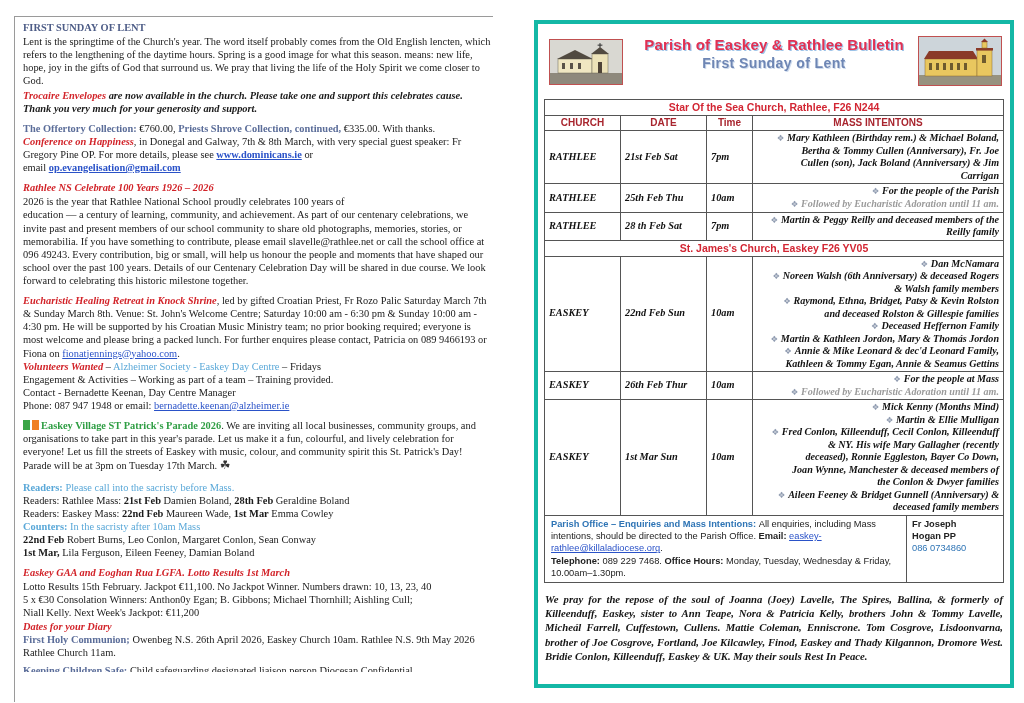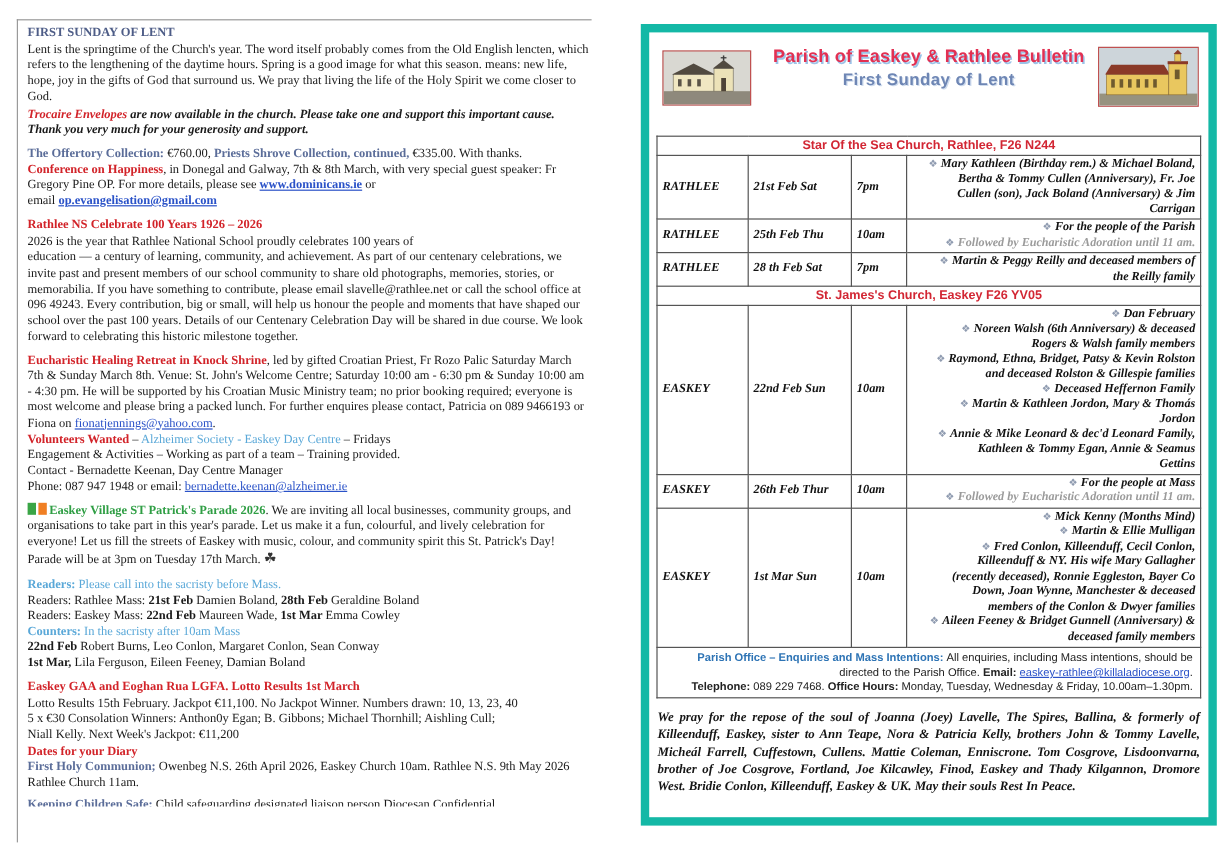--- a/index.html
+++ b/index.html
@@ -9,81 +9,81 @@
   
   .page{position:absolute;box-sizing:border-box;background:#fff;}
   .page-left{left:14px;top:16px;width:479px;height:686px;
              border-left:1px solid #9a9a9a;border-top:1px solid #9a9a9a;
              padding:4px 1px 0 8px;overflow:hidden;
              font-size:10.4px;line-height:1.26;}
   .para{margin:0 0 1px 0;}
   .gap{margin-top:7px;}
   .slate-h{color:#4e5d87;font-weight:bold;}
   .slb{color:#5b6d99;font-weight:bold;}
-  .rb{color:#d22329;font-weight:bold;}
+  .rb{color:#d22329;font-weight:bold;font-style:italic;}
   .ri{color:#d22329;font-weight:bold;font-style:italic;}
   .bi{font-weight:bold;font-style:italic;}
   .b{font-weight:bold;margin-top:20px;}
   .lb{color:#5aa8d8;font-family:Liberation Serif, serif;}
   .lbb{color:#5aa8d8;font-weight:bold;}
   .gb{color:#2f9e44;font-weight:bold;}
   .link{color:#2a52c8;text-decoration:underline;}
   .link.b{font-weight:bold;}
   .flag{display:inline-block;width:7px;height:10px;margin-right:2px;vertical-align:-1px;}
   .flag-green{background:#3aa546;}
   .flag-orange{background:#f07f23;}
   .sham{font-family:"DejaVu Sans",sans-serif;font-size:12px;color:#333;}
   .cut{height:8px;overflow:hidden;margin-top:5px;}
 
   
-  .page-right{left:534px;top:20px;width:480px;height:668px;border:7px solid #14b8a6;
+  .page-right{left:534px;top:20px;width:480px;height:668px;border:4px solid #14b8a6;
               padding:5px 6px 0 6px;overflow:hidden;font-size:10px;line-height:1.24;color:#111;}
   .rp-header{position:relative;height:60px;}
   .rp-title1{text-align:center;font-family:"Liberation Sans",sans-serif;font-weight:bold;
              font-size:15px;color:#e23052;text-shadow:1.3px 1.3px 0 #9cc3e8;margin-top:7px;letter-spacing:.2px;}
   .rp-title2{text-align:center;font-family:"Liberation Sans",sans-serif;font-weight:bold;
              font-size:14px;color:#6e86b4;text-shadow:1px 1px 0 #cfdcee;letter-spacing:.4px;}
   .church-img{position:absolute;border:1px solid #c05050;background:#d8d8d2;}
   .left-img{left:5px;top:3px;width:72px;height:44px;}
   .right-img{right:2px;top:0px;width:82px;height:48px;}
 
-  table.mass-table{border-collapse:collapse;width:100%;margin-top:14px;}
+  table.mass-table{border-collapse:collapse;width:100%;margin-top:3px;}
   table.mass-table td{border:1px solid #555;padding:1px 4px;vertical-align:middle;}
   td.sect{color:#d22633;font-weight:bold;text-align:center;
           font-family:"Liberation Sans",sans-serif;font-size:10.5px;padding:0 2px;}
   td.colh{color:#a8252e;font-weight:bold;text-align:center;
           font-family:"Liberation Sans",sans-serif;font-size:10px;padding:0 2px;}
   td.cv{font-weight:bold;font-style:italic;font-size:10.3px;padding-left:6px;}
   td.intent{vertical-align:top;padding:2px 4px 2px 5px;}
   .int-item{font-weight:bold;font-style:italic;font-size:10.1px;padding-left:27px;text-indent:-15px;text-align:right;}
   .int-item::before{content:"\2756  ";color:#8f9bb0;font-style:normal;font-weight:normal;
                     font-size:8.5px;font-family:"DejaVu Sans",sans-serif;}
   .int-item.faded{color:#9b9b9b;}
 
   .office{display:flex;border:1px solid #555;border-top:none;
-          font-family:"Liberation Sans",sans-serif;font-size:9.3px;line-height:1.32;color:#222;text-align:right;}
+          font-family:"Liberation Sans",sans-serif;font-size:9.3px;line-height:1.32;color:#222;}
   .office-left{flex:1;padding:2px 6px 3px 6px;}
   .office-right{width:86px;border-left:1px solid #555;padding:2px 5px;}
   .ob{color:#2e74b5;font-weight:bold;}
   .sb{font-weight:bold;}
   .blue{color:#2e74b5;}
   .office-right .sb,.office-right .blue{display:inline;}
 
   .repose{margin-top:9px;font-weight:bold;font-style:italic;font-size:10.7px;
           line-height:1.32;text-align:justify;padding:0 1px;color:#151515;}
 </style>
 </head>
 <body>
 
 <div>
 
   <div class="page page-left">
     <div class="para slate-h">FIRST SUNDAY OF LENT</div>
     <div class="para">Lent is the springtime of the Church's year. The word itself probably comes from the Old English lencten, which refers to the lengthening of the daytime hours. Spring is a good image for what this season. means: new life, hope, joy in the gifts of God that surround us. We pray that living the life of the Holy Spirit we come closer to God.</div>
-    <div class="para"><span class="ri">Trocaire Envelopes </span><span class="bi">are now available in the church. Please take one and support this important cause. Thank you very much for your generosity and support.</span></div>
+    <div class="para"><span class="ri">Trocaire Envelopes </span><span class="bi">are now available in the church. Please take one and support this celebrates cause. Thank you very much for your generosity and support.</span></div>
     <div class="para gap"><span class="slb">The Offertory Collection: </span><span class="">€760.00, </span><span class="slb">Priests Shrove Collection, continued,</span><span class=""> €335.00. With thanks.</span><br><span class="rb">Conference on Happiness</span><span class="">, in Donegal and Galway, 7th &amp; 8th March, with very special guest speaker: Fr Gregory Pine OP. For more details, please see </span><span class="link b">www.dominicans.ie</span><span class=""> or</span><br><span class="">email </span><span class="link b">op.evangelisation@gmail.com</span></div>
     <div class="para gap rb">Rathlee NS Celebrate 100 Years 1926 – 2026</div>
     <div class="para"><span class="">2026 is the year that Rathlee National School proudly celebrates 100 years of</span><br><span class="">education — a century of learning, community, and achievement. As part of our centenary celebrations, we invite past and present members of our school community to share old photographs, memories, stories, or memorabilia. If you have something to contribute, please email slavelle@rathlee.net or call the school office at 096 49243. Every contribution, big or small, will help us honour the people and moments that have shaped our school over the past 100 years. Details of our Centenary Celebration Day will be shared in due course. We look forward to celebrating this historic milestone together.</span></div>
     <div class="para gap"><span class="rb">Eucharistic Healing Retreat in Knock Shrine</span><span class="">, led by gifted Croatian Priest, Fr Rozo Palic Saturday March 7th &amp; Sunday March 8th. Venue: St. John's Welcome Centre; Saturday 10:00 am - 6:30 pm &amp; Sunday 10:00 am - 4:30 pm. He will be supported by his Croatian Music Ministry team; no prior booking required; everyone is most welcome and please bring a packed lunch. For further enquires please contact, Patricia on 089 9466193 or Fiona on </span><span class="link">fionatjennings@yahoo.com</span><span class="">.</span><br><span class="rb">Volunteers Wanted</span><span class=""> – </span><span class="lb">Alzheimer Society - Easkey Day Centre</span><span class=""> – Fridays</span><br><span class="">Engagement &amp; Activities – Working as part of a team – Training provided.</span><br><span class="">Contact - Bernadette Keenan, Day Centre Manager</span><br><span class="">Phone: 087 947 1948 or email: </span><span class="link">bernadette.keenan@alzheimer.ie</span></div>
     <div class="para gap"><span class="flag flag-green"></span><span class="flag flag-orange"></span><span class="gb">Easkey Village ST Patrick's Parade 2026</span><span class="">. We are inviting all local businesses, community groups, and organisations to take part in this year's parade. Let us make it a fun, colourful, and lively celebration for everyone! Let us fill the streets of Easkey with music, colour, and community spirit this St. Patrick's Day! Parade will be at 3pm on Tuesday 17th March. </span><span class="sham">☘</span></div>
     <div class="para gap"><span class="lbb">Readers:</span><span class="lb"> Please call into the sacristy before Mass.</span><br><span class="">Readers: Rathlee Mass: </span><span class="b">21st Feb</span><span class=""> Damien Boland, </span><span class="b">28th Feb</span><span class=""> Geraldine Boland</span><br><span class="">Readers: Easkey Mass:  </span><span class="b">22nd Feb</span><span class=""> Maureen Wade, </span><span class="b">1st Mar</span><span class=""> Emma Cowley</span><br><span class="lbb">Counters:</span><span class="lb"> In the sacristy after 10am Mass</span><br><span class="b">22nd Feb</span><span class=""> Robert Burns, Leo Conlon, Margaret Conlon, Sean Conway</span><br><span class="b">1st Mar,</span><span class=""> Lila Ferguson, Eileen Feeney, Damian Boland</span></div>
     <div class="para gap rb">Easkey GAA and Eoghan Rua LGFA. Lotto Results 1st March</div>
     <div class="para"><span class="">Lotto Results 15th February. Jackpot €11,100. No Jackpot Winner. Numbers drawn: 10, 13, 23, 40</span><br><span class="">5 x €30 Consolation Winners: Anthon0y Egan; B. Gibbons; Michael Thornhill; Aishling Cull;</span><br><span class="">Niall Kelly. Next Week's Jackpot: €11,200</span><br><span class="rb">Dates for your Diary</span><br><span class="slb">First Holy Communion;</span><span class=""> Owenbeg N.S. 26th April 2026, Easkey Church 10am. Rathlee N.S. 9th May 2026 Rathlee Church 11am.</span></div>
     <div class="para cut"><span class="slb">Keeping Children Safe:</span><span class=""> Child safeguarding designated liaison person Diocesan Confidential</span></div>
   </div>
@@ -131,20 +131,26 @@
           <col style="width:76px">
           <col style="width:86px">
           <col style="width:46px">
           <col>
         </colgroup>
       <tbody>
           <tr>
             <td class="sect" colspan="4">Star Of the Sea Church, Rathlee, F26 N244</td>
           </tr>
       <tr>
+        <td class="colh">CHURCH</td>
+        <td class="colh">DATE</td>
+        <td class="colh">Time</td>
+        <td class="colh">MASS INTENTONS</td>
+      </tr>
+      <tr>
         <td class="cv">RATHLEE</td>
         <td class="cv">21st Feb Sat</td>
         <td class="cv">7pm</td>
         <td class="intent">
               <div class="int-item">Mary Kathleen (Birthday rem.) &amp; Michael Boland, Bertha &amp; Tommy Cullen (Anniversary), Fr. Joe Cullen (son), Jack Boland (Anniversary) &amp; Jim Carrigan</div>
             </td>
       </tr>
       <tr>
         <td class="cv">RATHLEE</td>
         <td class="cv">25th Feb Thu</td>
@@ -163,21 +169,21 @@
             </td>
       </tr>
       <tr>
             <td class="sect" colspan="4">St. James's Church, Easkey F26 YV05</td>
           </tr>
       <tr>
         <td class="cv">EASKEY</td>
         <td class="cv">22nd Feb Sun</td>
         <td class="cv">10am</td>
         <td class="intent">
-              <div class="int-item">Dan February</div>
+              <div class="int-item">Dan McNamara</div>
               <div class="int-item">Noreen Walsh (6th Anniversary) &amp; deceased Rogers &amp; Walsh family members</div>
               <div class="int-item">Raymond, Ethna, Bridget, Patsy &amp; Kevin Rolston and deceased Rolston &amp; Gillespie families</div>
               <div class="int-item">Deceased Heffernon Family</div>
               <div class="int-item">Martin &amp; Kathleen Jordon, Mary &amp; Thomás Jordon</div>
               <div class="int-item">Annie &amp; Mike Leonard &amp; dec'd Leonard Family, Kathleen &amp; Tommy Egan, Annie &amp; Seamus Gettins</div>
             </td>
       </tr>
       <tr>
         <td class="cv">EASKEY</td>
         <td class="cv">26th Feb Thur</td>
@@ -196,18 +202,19 @@
               <div class="int-item">Martin &amp; Ellie Mulligan</div>
               <div class="int-item">Fred Conlon, Killeenduff, Cecil Conlon, Killeenduff &amp; NY. His wife Mary Gallagher (recently deceased), Ronnie Eggleston, Bayer Co Down, Joan Wynne, Manchester &amp; deceased members of the Conlon &amp; Dwyer families</div>
               <div class="int-item">Aileen Feeney &amp; Bridget Gunnell (Anniversary) &amp; deceased family members</div>
             </td>
       </tr>
     </tbody>
       </table>
 
     <div class="office">
       <div class="office-left"><span class="ob">Parish Office – Enquiries and Mass Intentions: </span><span class="">All enquiries, including Mass intentions, should be directed to the Parish Office. </span><span class="sb">Email: </span><span class="link">easkey-rathlee@killaladiocese.org</span><span class="">. </span><br><span class="sb">Telephone:</span><span class=""> 089 229 7468. </span><span class="sb">Office Hours:</span><span class=""> Monday, Tuesday, Wednesday &amp; Friday, 10.00am–1.30pm.</span></div>
+      <div class="office-right"><span class="sb">Fr Joseph</span><br><span class="sb">Hogan PP</span><br><span class="blue">086 0734860</span></div>
     </div>
 
     <div class="repose">We pray for the repose of the soul of Joanna (Joey) Lavelle, The Spires, Ballina, &amp; formerly of Killeenduff, Easkey, sister to Ann Teape, Nora &amp; Patricia Kelly, brothers John &amp; Tommy Lavelle, Micheál Farrell, Cuffestown, Cullens. Mattie Coleman, Enniscrone. Tom Cosgrove, Lisdoonvarna, brother of Joe Cosgrove, Fortland, Joe Kilcawley, Finod, Easkey and Thady Kilgannon, Dromore West. Bridie Conlon, Killeenduff, Easkey &amp; UK.  May their souls Rest In Peace.</div>
 
   </div>
 </div>
 
 </body></html>

